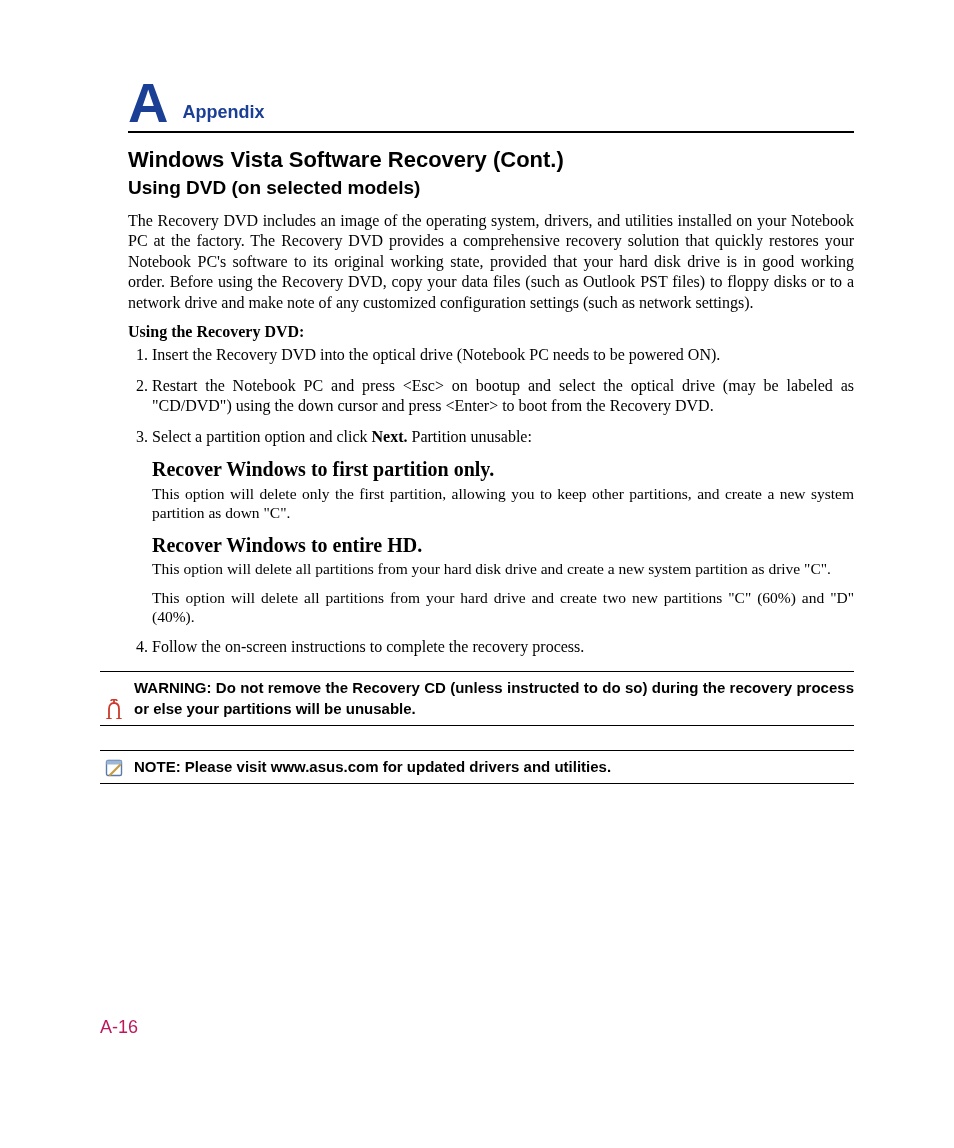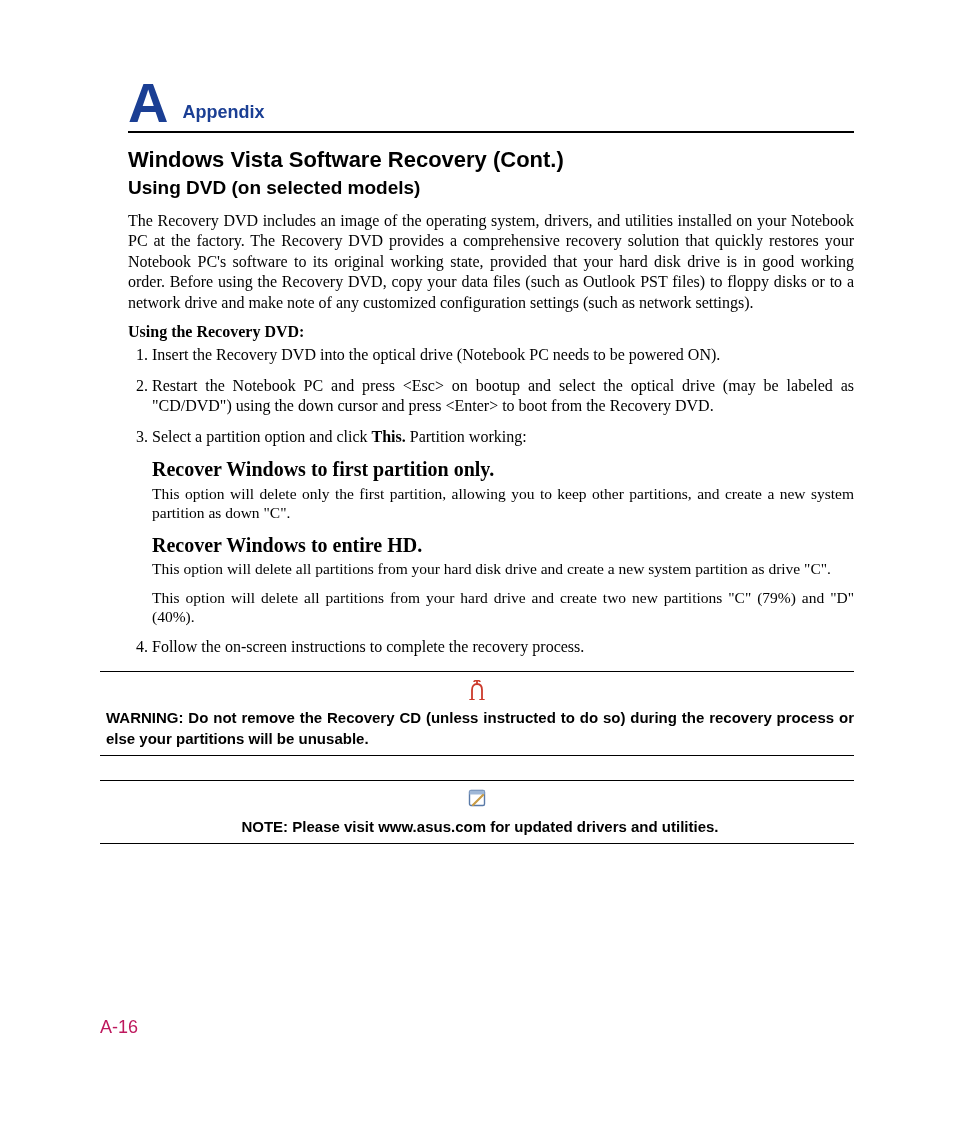--- a/index.html
+++ b/index.html
@@ -91,22 +91,21 @@
     text-align: justify;
     line-height: 1.22;
   }
   .inline-bold { font-weight: 700; }
   .callout {
     border-top: 1px solid #000;
     border-bottom: 1px solid #000;
     margin: 14px 0 24px -28px;
     padding: 6px 0 6px 0;
     display: flex;
-    align-items: center;
-    flex-direction: column;
+    align-items: flex-end;
   }
   .callout-icon {
     width: 28px;
     flex: 0 0 28px;
     display: flex;
     justify-content: center;
     align-items: flex-start;
     padding-top: 2px;
   }
   .callout-text {
@@ -144,32 +143,32 @@
   <h2 class="subtitle">Using DVD (on selected models)</h2>
 
   <p class="body-text">The Recovery DVD includes an image of the operating system, drivers, and utilities installed on your Notebook PC at the factory. The Recovery DVD provides a comprehensive recovery solution that quickly restores your Notebook PC's software to its original working state, provided that your hard disk drive is in good working order. Before using the Recovery DVD, copy your data files (such as Outlook PST files) to floppy disks or to a network drive and make note of any customized configuration settings (such as network settings).</p>
 
   <p class="list-heading">Using the Recovery DVD:</p>
 
   <ol class="steps">
     <li>Insert the Recovery DVD into the optical drive (Notebook PC needs to be powered ON).</li>
     <li>Restart the Notebook PC and press &lt;Esc&gt; on bootup and select the optical drive (may be labeled as "CD/DVD") using the down cursor and press &lt;Enter&gt; to boot from the Recovery DVD.</li>
     <li>
-      <span>Select a partition option and click </span><span class="inline-bold">This.</span><span> Partition working:</span>
+      <span>Select a partition option and click </span><span class="inline-bold">Next.</span><span> Partition unusable:</span>
 
       <div class="opt-block" style="margin-top:10px;">
         <p class="opt-title">Recover Windows to first partition only.</p>
         <p class="opt-desc">This option will delete only the first partition, allowing you to keep other partitions, and create a new system partition as down "C".</p>
       </div>
       <div class="opt-block">
         <p class="opt-title">Recover Windows to entire HD.</p>
         <p class="opt-desc">This option will delete all partitions from your hard disk drive and create a new system partition as drive "C".</p>
       </div>
       <div class="opt-block">
-        <p class="opt-desc">This option will delete all partitions from your hard drive and create two new partitions "C" (79%) and "D" (40%).</p>
+        <p class="opt-desc">This option will delete all partitions from your hard drive and create two new partitions "C" (60%) and "D" (40%).</p>
       </div>
     </li>
     <li>Follow the on-screen instructions to complete the recovery process.</li>
   </ol>
 
   <div class="callout">
     <span class="callout-icon warn-icon">
       <svg width="18" height="20" viewBox="0 0 18 20">
         <path d="M4 20 L4 10 C4 6 6 4 9 4 C12 4 14 6 14 10 L14 20 M2 20 L6 20 M12 20 L16 20 M9 4 L9 0" stroke="#cc3a2b" stroke-width="1.8" fill="none" stroke-linecap="round"></path>
         <path d="M6 2 C6 0 12 0 12 2" stroke="#cc3a2b" stroke-width="1.6" fill="none"></path>

